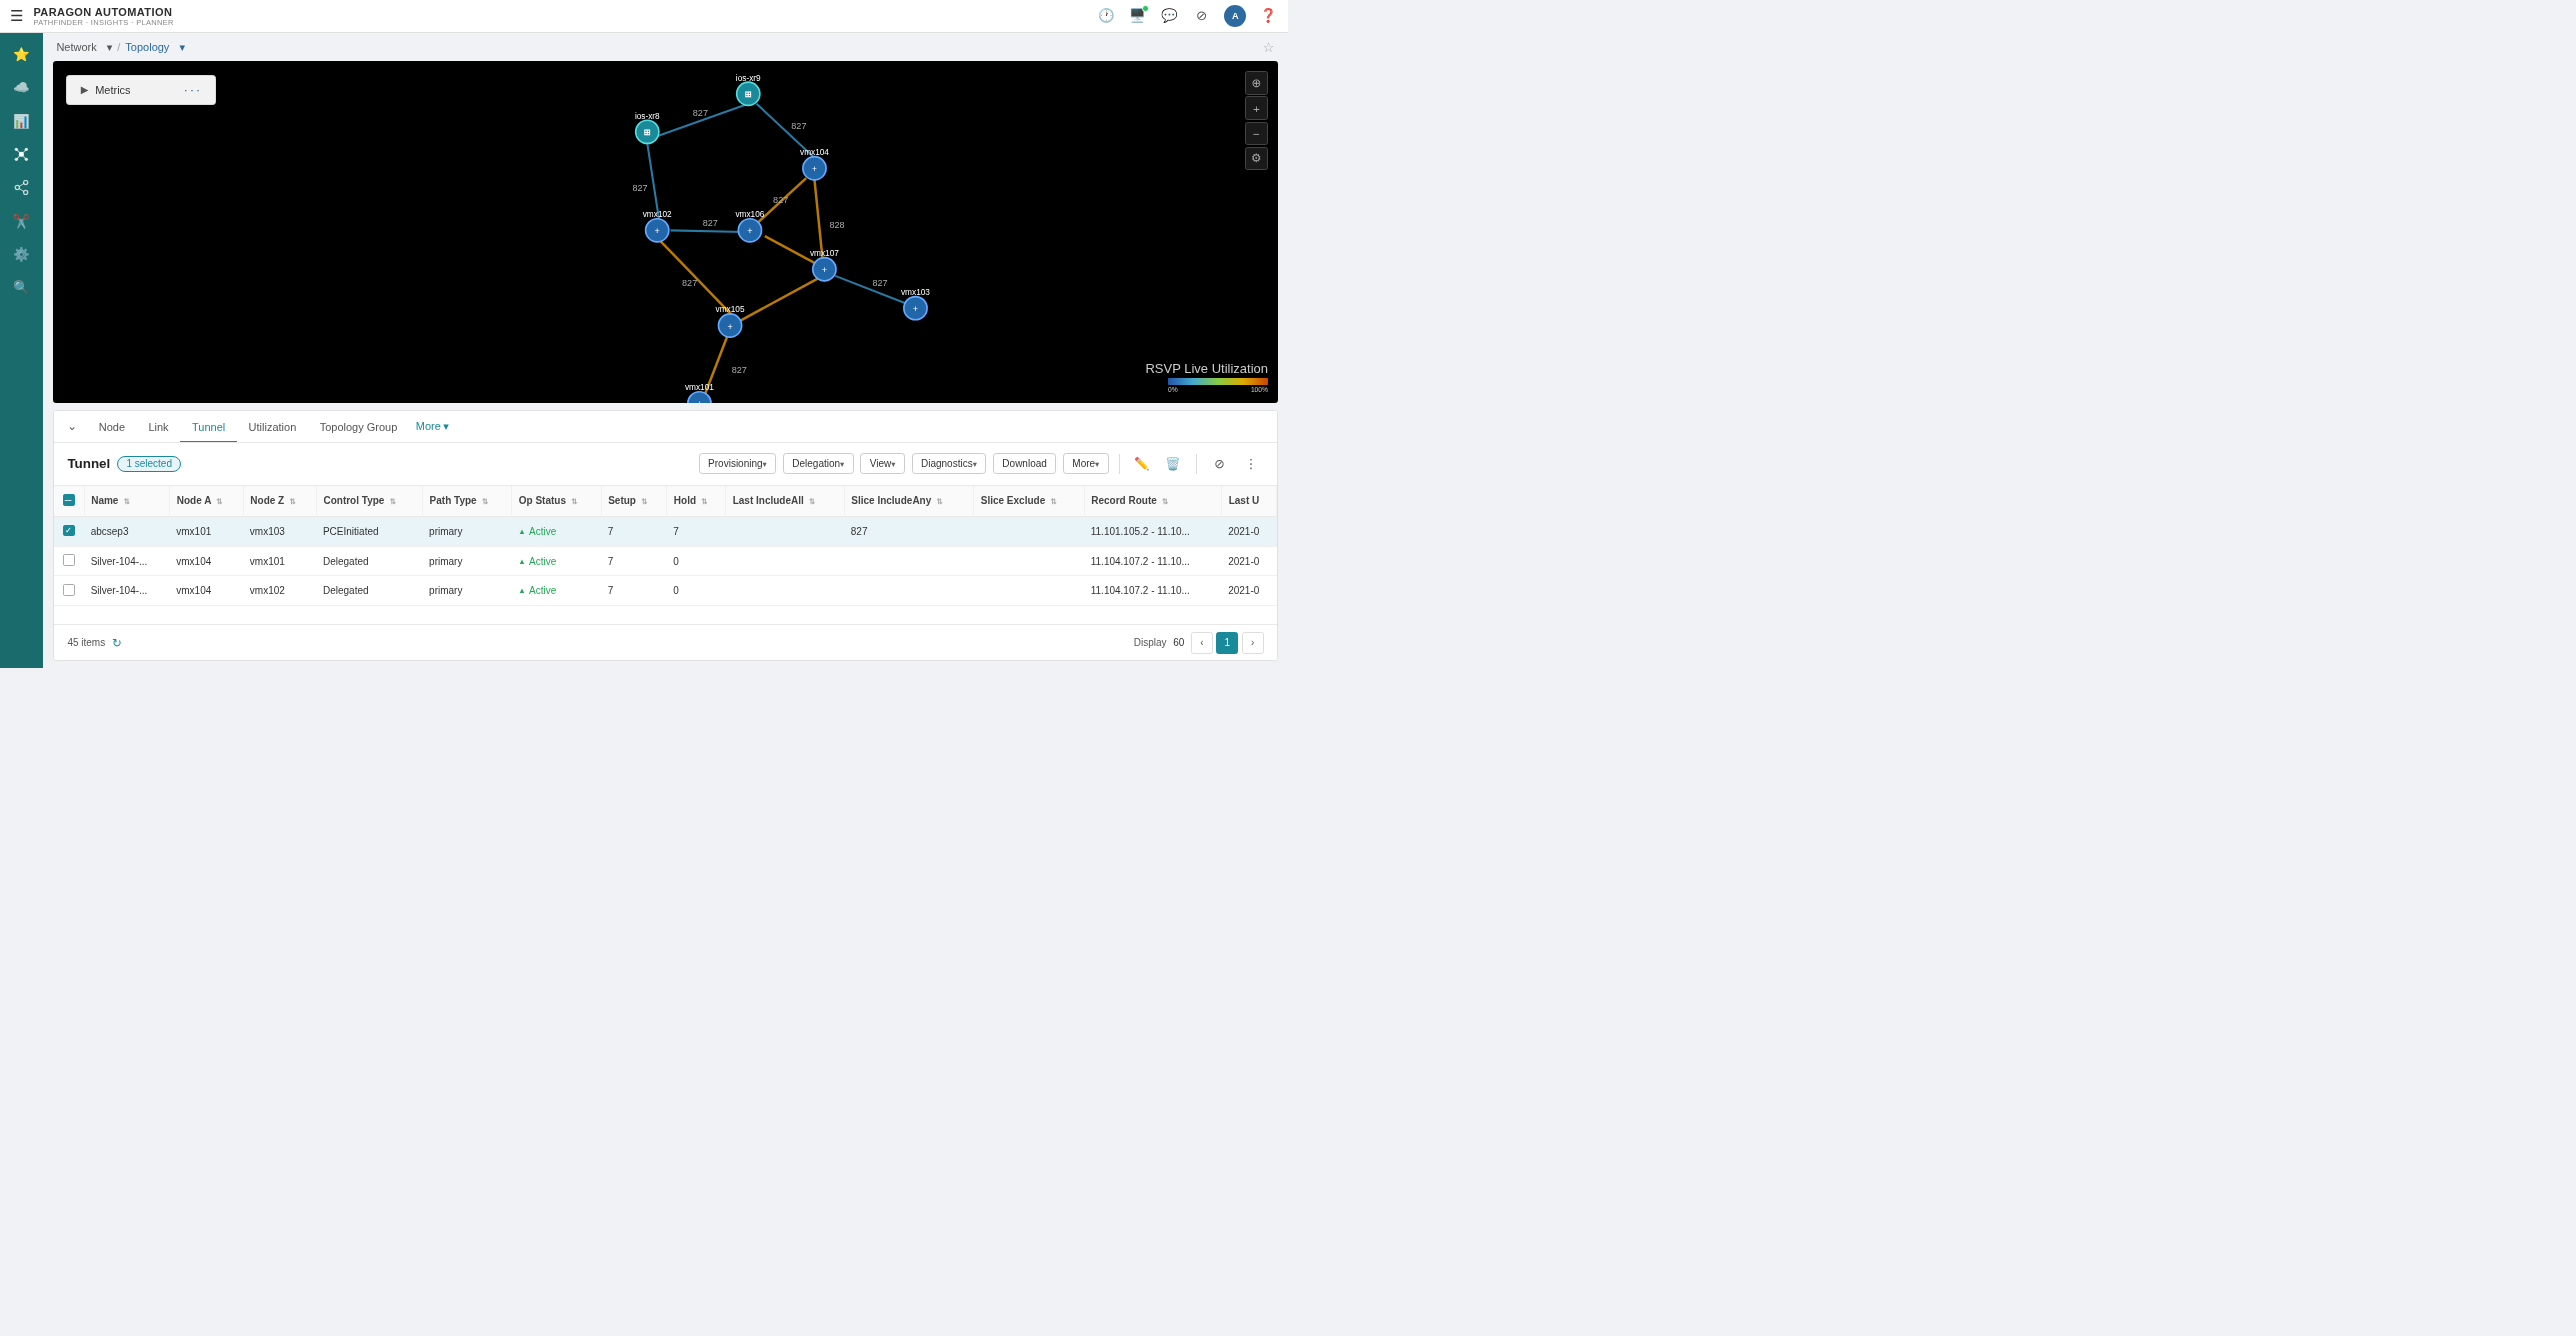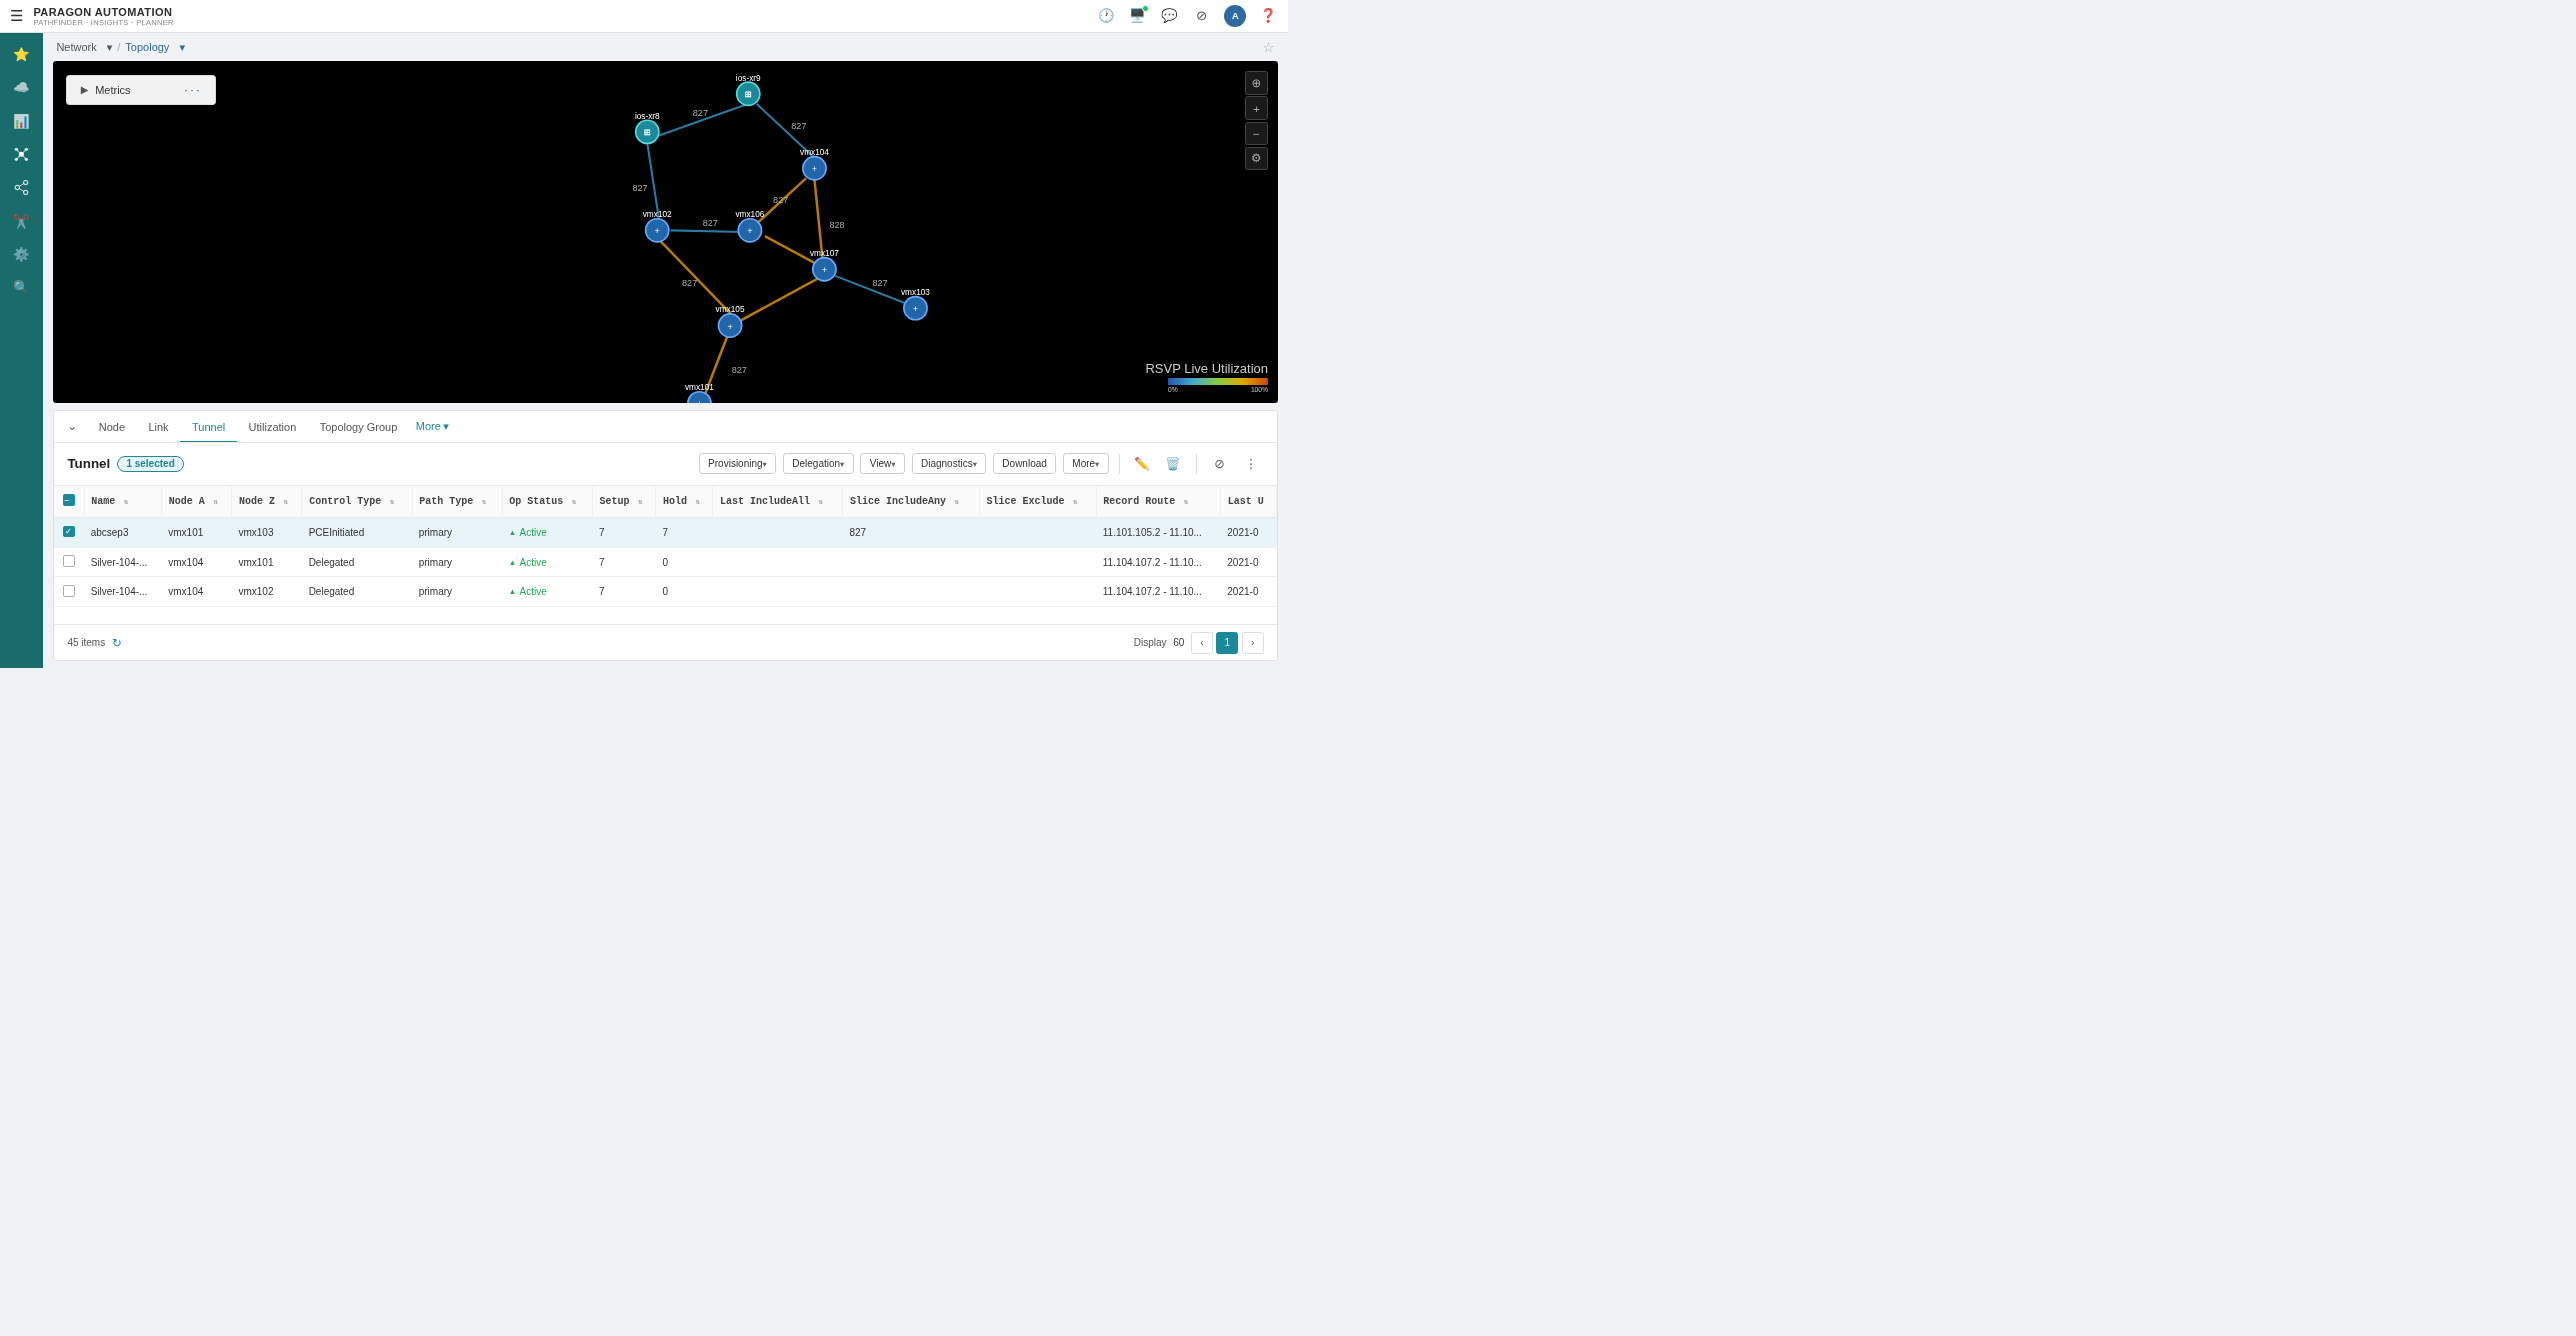--- a/index.html
+++ b/index.html
@@ -105,42 +105,42 @@
     .tab-more { display: flex; align-items: center; gap: 2.5px; color: #1a8a9a; font-size: 11px; cursor: pointer; padding: 8.4px 6.7px; }
 
     
     .table-toolbar {
       display: flex; align-items: center; padding: 8.4px 13.4px;
       border-bottom: 0.8px solid #e8e8e8; background: #fff; flex-shrink: 0; gap: 6.7px;
     }
     .tunnel-title { font-size: 13.4px; font-weight: 600; color: #222; }
     .selected-badge {
       background: #e8f4f8; color: #1a8a9a; border: 0.8px solid #1a8a9a;
-      border-radius: 10px; padding: 1.7px 8.4px; font-size: 10px; font-weight: 700; cursor: pointer;
+      border-radius: 10px; padding: 1.7px 8.4px; font-size: 10px; font-weight: 400; cursor: pointer;
     }
     .toolbar-spacer { flex: 1; }
     .toolbar-btn {
       border: 0.8px solid #ccc; background: #fff; border-radius: 3.3px;
       padding: 4.2px 8.4px; font-size: 10px; color: #333; cursor: pointer;
       display: flex; align-items: center; gap: 0;
     }
     .toolbar-btn .caret { font-size: 8.4px; color: #666; }
     .toolbar-divider { width: 0.8px; height: 20px; background: #ddd; margin: 0 3.3px; }
     .toolbar-icon-btn {
       width: 25px; height: 25px; display: flex; align-items: center; justify-content: center;
       color: #555; font-size: 12.5px; cursor: pointer; border-radius: 2.5px;
     }
 
     
     .table-wrapper { flex: 1; overflow: auto; }
     table { width: 100%; border-collapse: collapse; font-size: 10px; }
     thead tr { background: #fafafa; border-bottom: 1.7px solid #e8e8e8; }
     thead th {
       padding: 8.4px 6.7px; text-align: left; color: #444; font-weight: 600;
-      white-space: nowrap; border-right: 0.8px solid #f0f0f0; font-size: 10px; font-family: Liberation Mono, monospace;
+      white-space: nowrap; border-right: 0.8px solid #f0f0f0; font-size: 10px;
     }
     thead th:first-child { width: 30px; text-align: center; }
     .sort-icon { color: #aaa; font-size: 7.5px; margin-left: 2.5px; }
     tbody tr { border-bottom: 0.8px solid #f0f0f0; }
     tbody tr.selected { background: #e8f4f8; }
     tbody td { padding: 7.5px 6.7px; color: #333; white-space: nowrap; }
     tbody td:first-child { text-align: center; }
     .checkbox {
       width: 11.7px; height: 11.7px; border: 1.3px solid #aaa; border-radius: 1.7px;
       display: inline-block; cursor: pointer;

